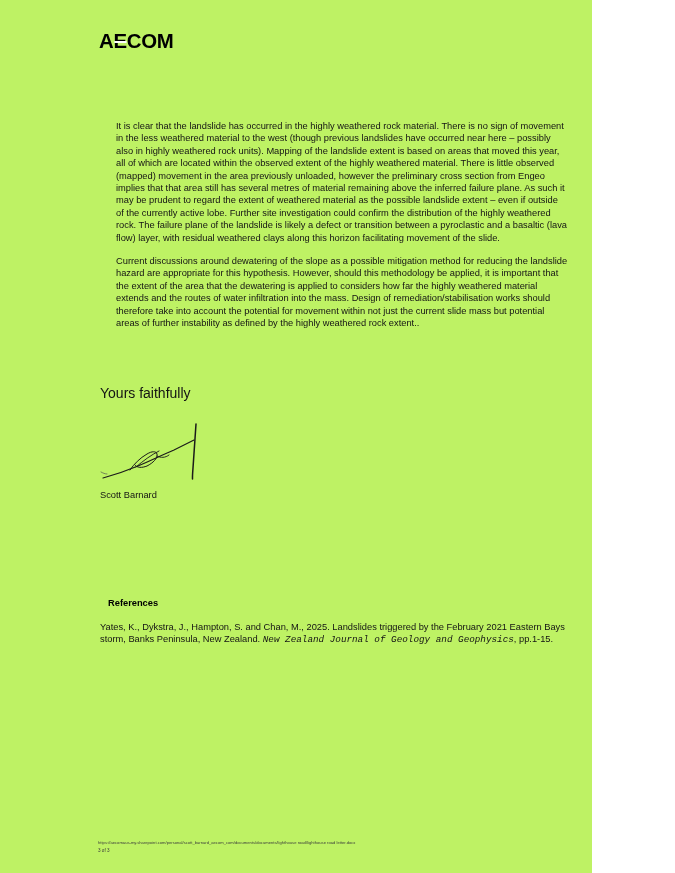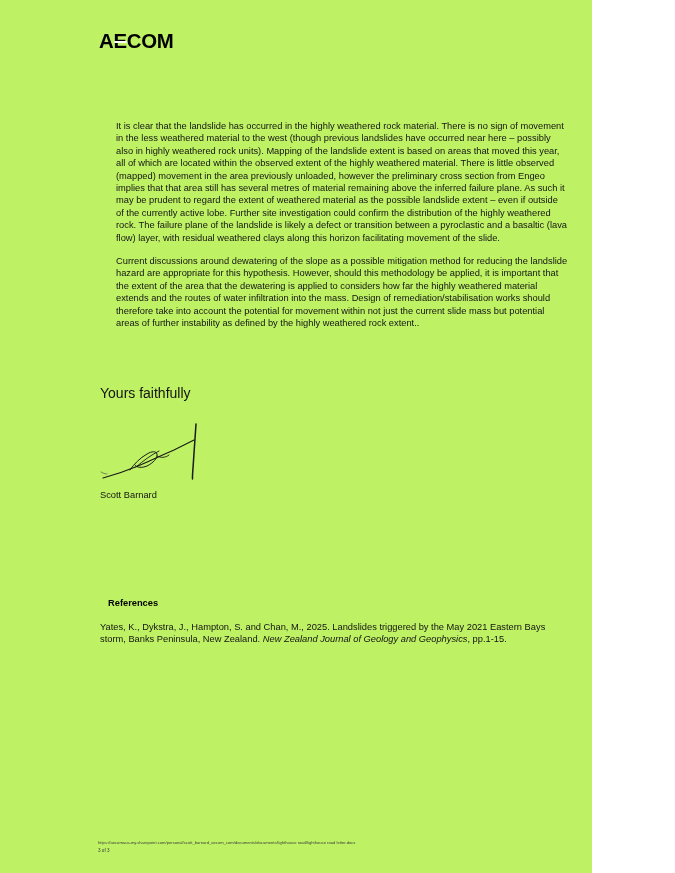--- a/index.html
+++ b/index.html
@@ -116,20 +116,21 @@
     position: absolute;
     left: 100px;
     top: 621px;
     width: 470px;
     font-size: 9.3px;
     line-height: 12.4px;
     color: #131313;
   }
   .refs-body .italic {
     font-style: italic;
+    font-family: Liberation Mono, monospace;
   }
 
   
   .footer {
     position: absolute;
     left: 98px;
     top: 840px;
     width: 520px;
   }
   .footer-url {
@@ -175,20 +176,20 @@
 
       <path d="M96 4 C95 18, 94 33, 93 48 C92.6 53, 92.4 56, 92.5 59" stroke="#1a1a1a" stroke-width="1.5" stroke-linecap="round" fill="none"></path>
 
       <path d="M1 52 C3 53, 5 54, 7 54" stroke="#555555" stroke-width="0.7" stroke-linecap="round" fill="none"></path>
     </svg>
   </div>
 
   <div class="signer-name">Scott Barnard</div>
 
   <div class="refs-heading">References</div>
-  <div class="refs-body"><span>Yates, K., Dykstra, J., Hampton, S. and Chan, M., 2025. Landslides triggered by the May 2021 Eastern Bays storm, Banks Peninsula, New Zealand. </span><span class="italic">New Zealand Journal of Geology and Geophysics</span><span>, pp.1-15.</span></div>
+  <div class="refs-body"><span>Yates, K., Dykstra, J., Hampton, S. and Chan, M., 2025. Landslides triggered by the February 2021 Eastern Bays storm, Banks Peninsula, New Zealand. </span><span class="italic">New Zealand Journal of Geology and Geophysics</span><span>, pp.1-15.</span></div>
 
   <div class="footer">
     <div class="footer-url">https://aecomaus-my.sharepoint.com/personal/scott_barnard_aecom_com/documents/documents/lighthouse road/lighthouse road letter.docx</div>
     <div class="footer-page">3 of 3</div>
   </div>
 
 </div>
 
 </body></html>

